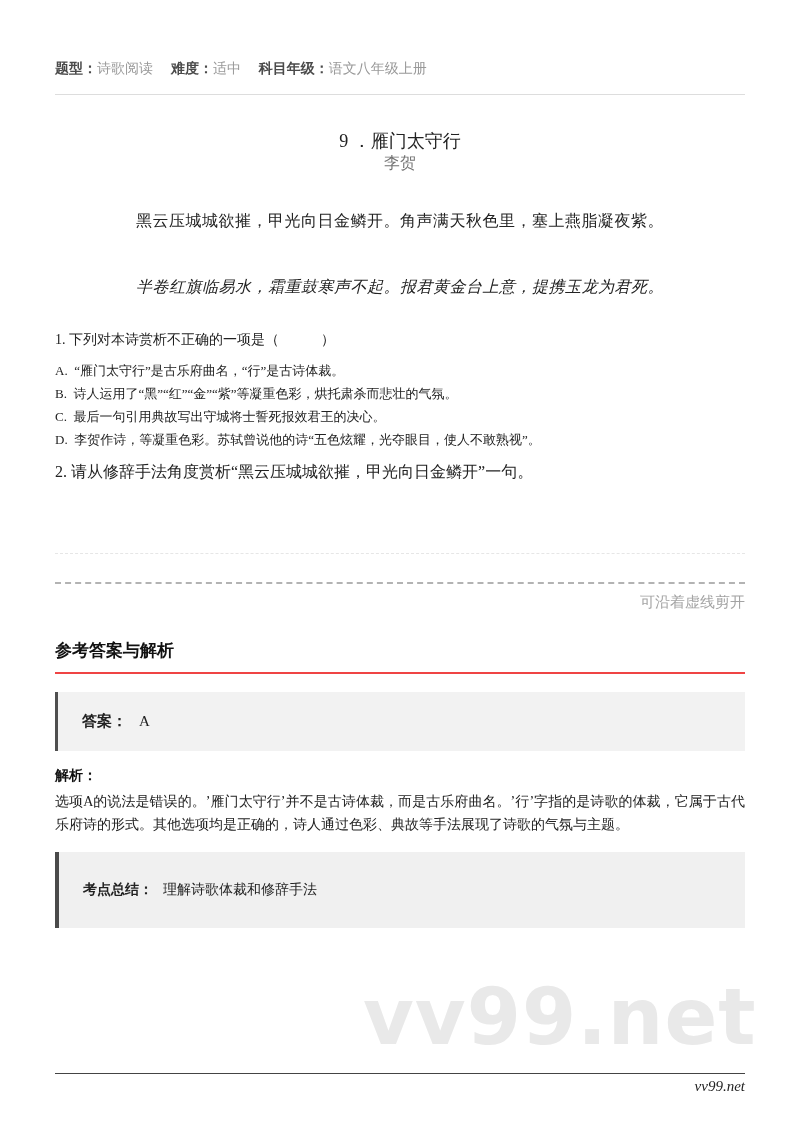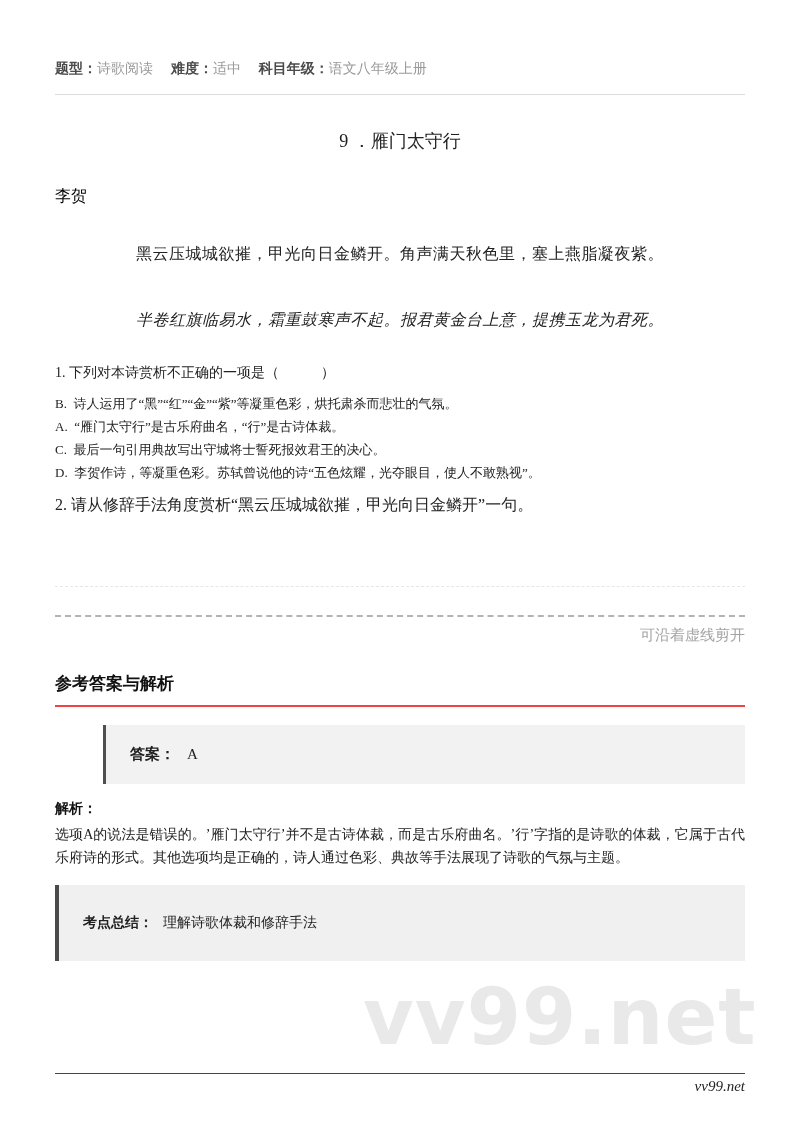--- a/index.html
+++ b/index.html
@@ -14,42 +14,42 @@
 
   
   .meta { font-size: 14px; line-height: 20px; font-family: "Liberation Sans", "DejaVu Sans", sans-serif; }
   .meta .field { margin-right: 14px; }
   .meta .label { font-weight: bold; color: #4a4a4a; }
   .meta .value { color: #999; }
   .header-divider { border: none; border-top: 1px solid #ddd; margin-top: 16px; }
 
   
   .title { text-align: center; font-size: 18px; color: #222; margin-top: 34px; font-weight: normal; }
-  .author { font-size: 16px; color: #000000; margin-top: 33px; }
+  .author { text-align: center; font-size: 16px; color: #737373; }
   .poem-line { text-align: center; font-size: 16px; color: #222; margin-top: 37px; letter-spacing: 0.5px; }
   .poem-line + .poem-line { margin-top: 45px; font-style: italic; }
   .stem { font-size: 14px; color: #222; margin-top: 33px; white-space: pre-wrap; }
   .options { margin-top: 10px; }
   .option { font-size: 13px; color: #222; line-height: 23px; white-space: pre-wrap; }
   .q2 { font-size: 16px; color: #222; margin-top: 11px; white-space: pre-wrap; }
 
   
   .dashed-faint { border: none; border-top: 1px dashed #e6e6e6; margin-top: 70px; }
   .dashed-main { border: none; border-top: 2px dashed #b3b3b3; margin-top: 28px; }
   .cut-hint { text-align: right; color: #a3a3a3; font-size: 15px; margin-top: 9px; }
 
   
   .answers-heading {
     margin-top: 27px; font-size: 17px; font-weight: bold; color: #111;
     padding-bottom: 10px; border-bottom: 2px solid #ef4444;
     font-family: "Liberation Sans", "DejaVu Sans", sans-serif;
   }
   .answer-box {
     margin-top: 18px; background: #f2f2f2; border-left: 3px solid #4f4f4f;
-    padding: 20px 24px; font-size: 15px; color: #222; margin-left: 48px;
+    padding: 20px 24px; font-size: 15px; color: #222;
   }
   .answer-box .label { font-weight: bold; font-family: "Liberation Sans", "DejaVu Sans", sans-serif; }
   .answer-box .value { margin-left: 12px; }
   .analysis-label { margin-top: 16px; font-size: 14px; font-weight: bold; color: #111;
     font-family: "Liberation Sans", "DejaVu Sans", sans-serif; }
   .analysis-text { margin-top: 5px; font-size: 14px; line-height: 23px; color: #222; text-align: justify; }
   .keypoint-box {
     margin-top: 16px; background: #f0f0f0; border-left: 4px solid #4a4a4a;
     padding: 29px 24px; font-size: 14px; color: #222;
   }
@@ -89,22 +89,22 @@
   <h1 class="title">9 ．雁门太守行</h1>
 
   <p class="author">李贺</p>
 
   <p class="poem-line">黑云压城城欲摧，甲光向日金鳞开。角声满天秋色里，塞上燕脂凝夜紫。</p>
   <p class="poem-line">半卷红旗临易水，霜重鼓寒声不起。报君黄金台上意，提携玉龙为君死。</p>
 
   <p class="stem">1. 下列对本诗赏析不正确的一项是（　　　）</p>
 
   <div class="options">
+    <p class="option">A.  “雁门太守行”是古乐府曲名，“行”是古诗体裁。</p>
     <p class="option">B.  诗人运用了“黑”“红”“金”“紫”等凝重色彩，烘托肃杀而悲壮的气氛。</p>
-    <p class="option">A.  “雁门太守行”是古乐府曲名，“行”是古诗体裁。</p>
     <p class="option">C.  最后一句引用典故写出守城将士誓死报效君王的决心。</p>
     <p class="option">D.  李贺作诗，等凝重色彩。苏轼曾说他的诗“五色炫耀，光夺眼目，使人不敢熟视”。</p>
   </div>
 
   <p class="q2">2. 请从修辞手法角度赏析“黑云压城城欲摧，甲光向日金鳞开”一句。</p>
 
   <hr class="dashed-faint">
   <hr class="dashed-main">
   <p class="cut-hint">可沿着虚线剪开</p>
 

